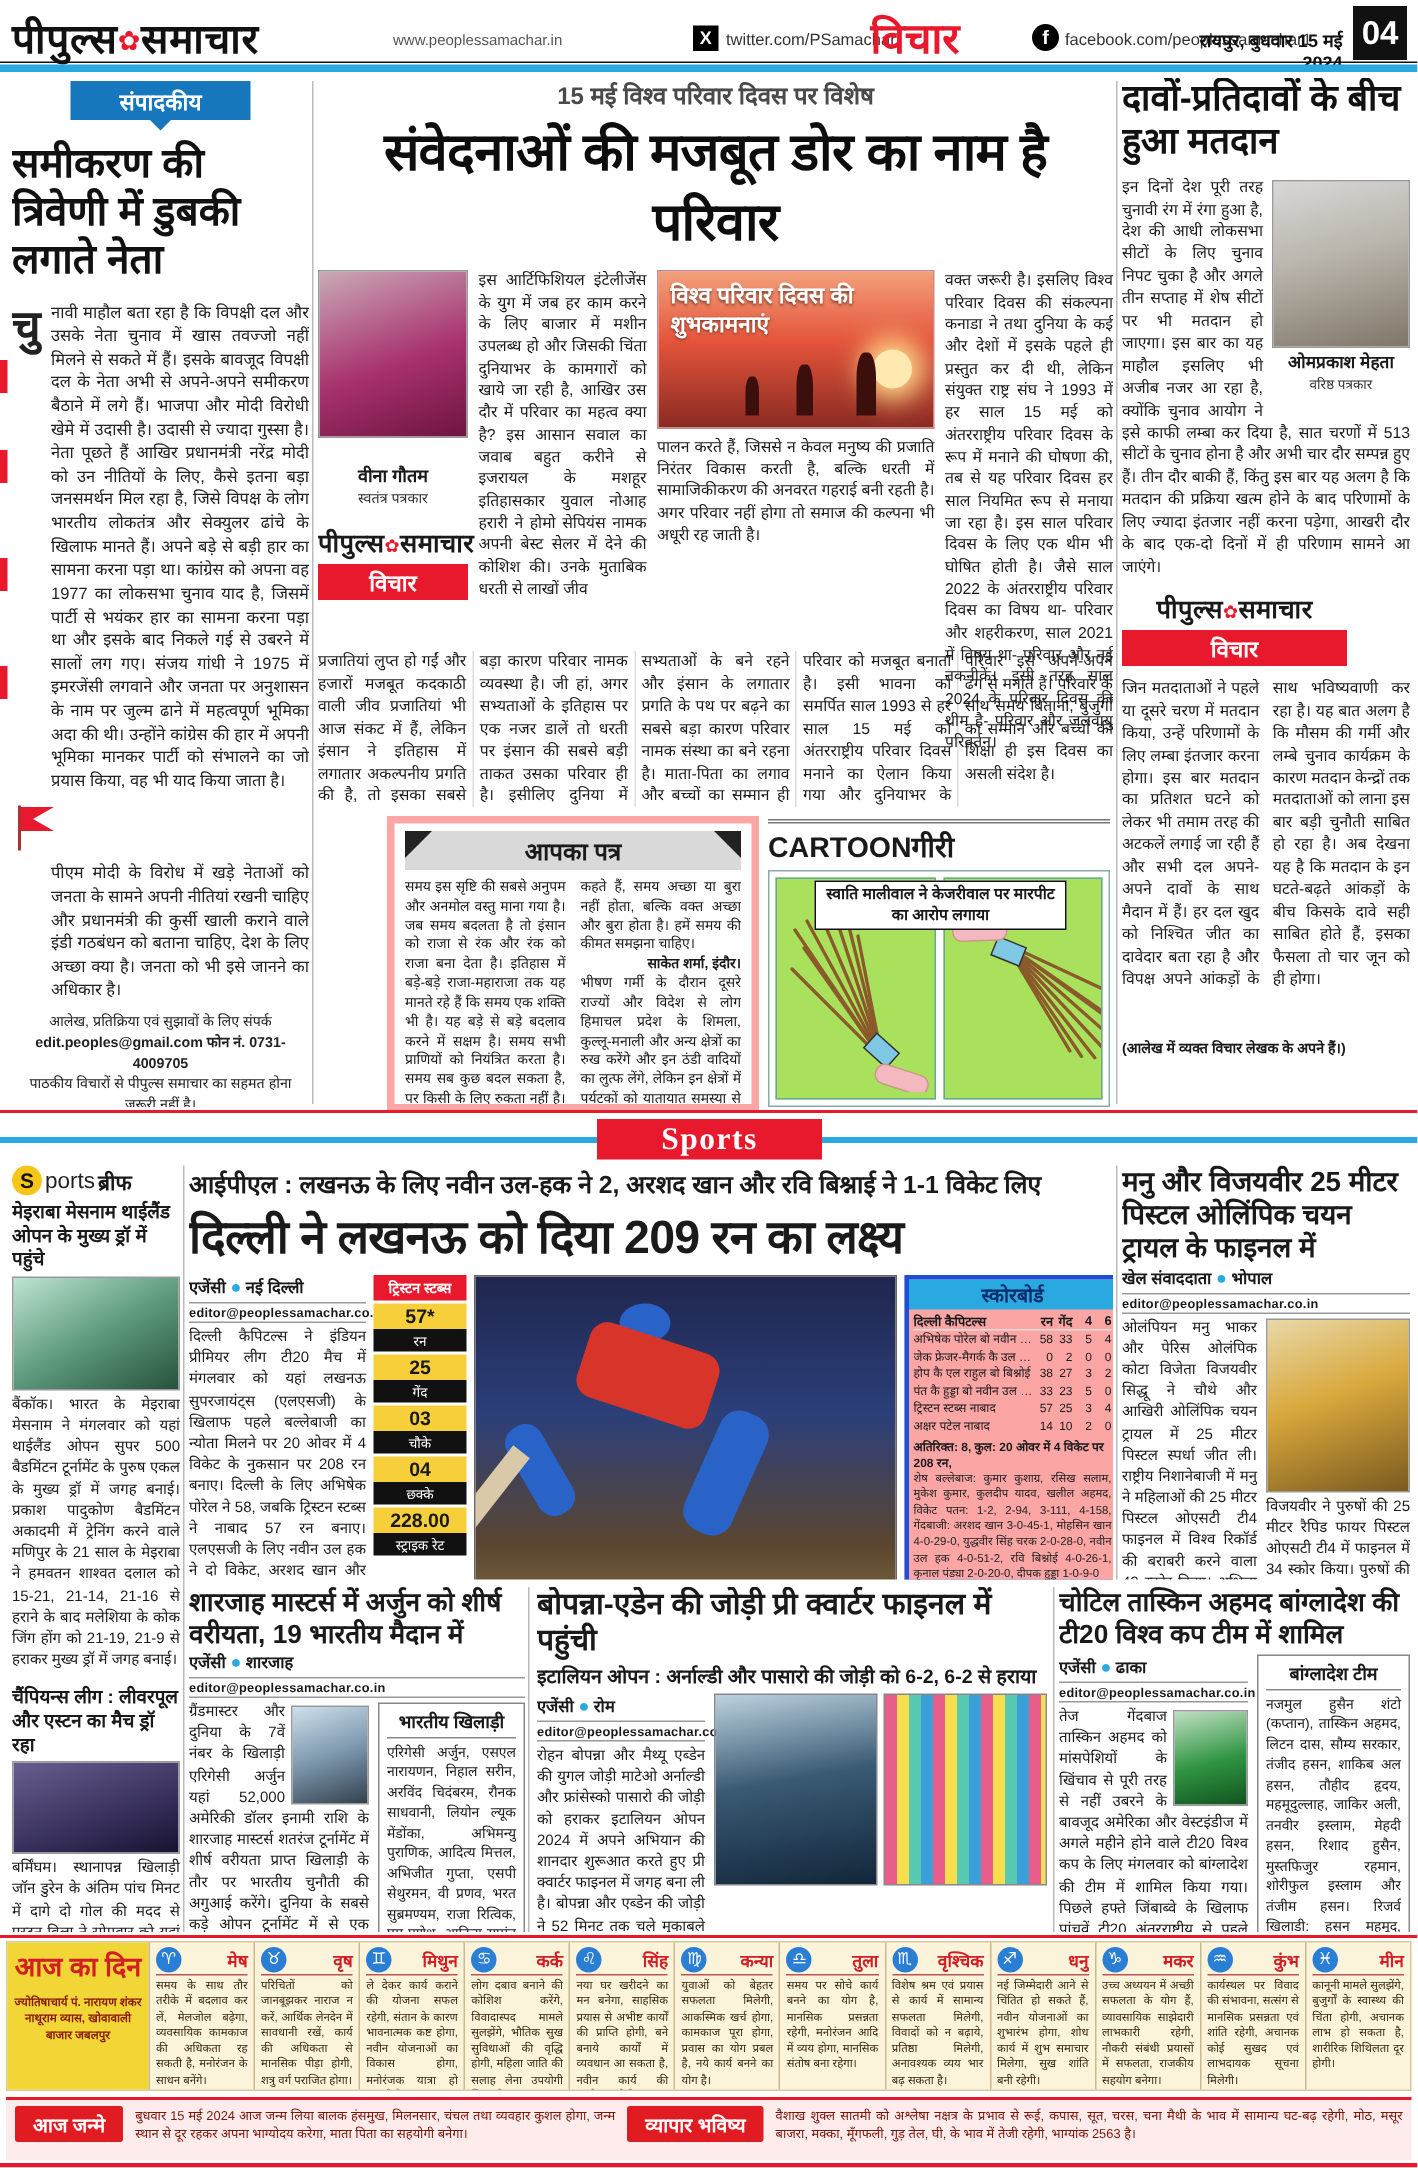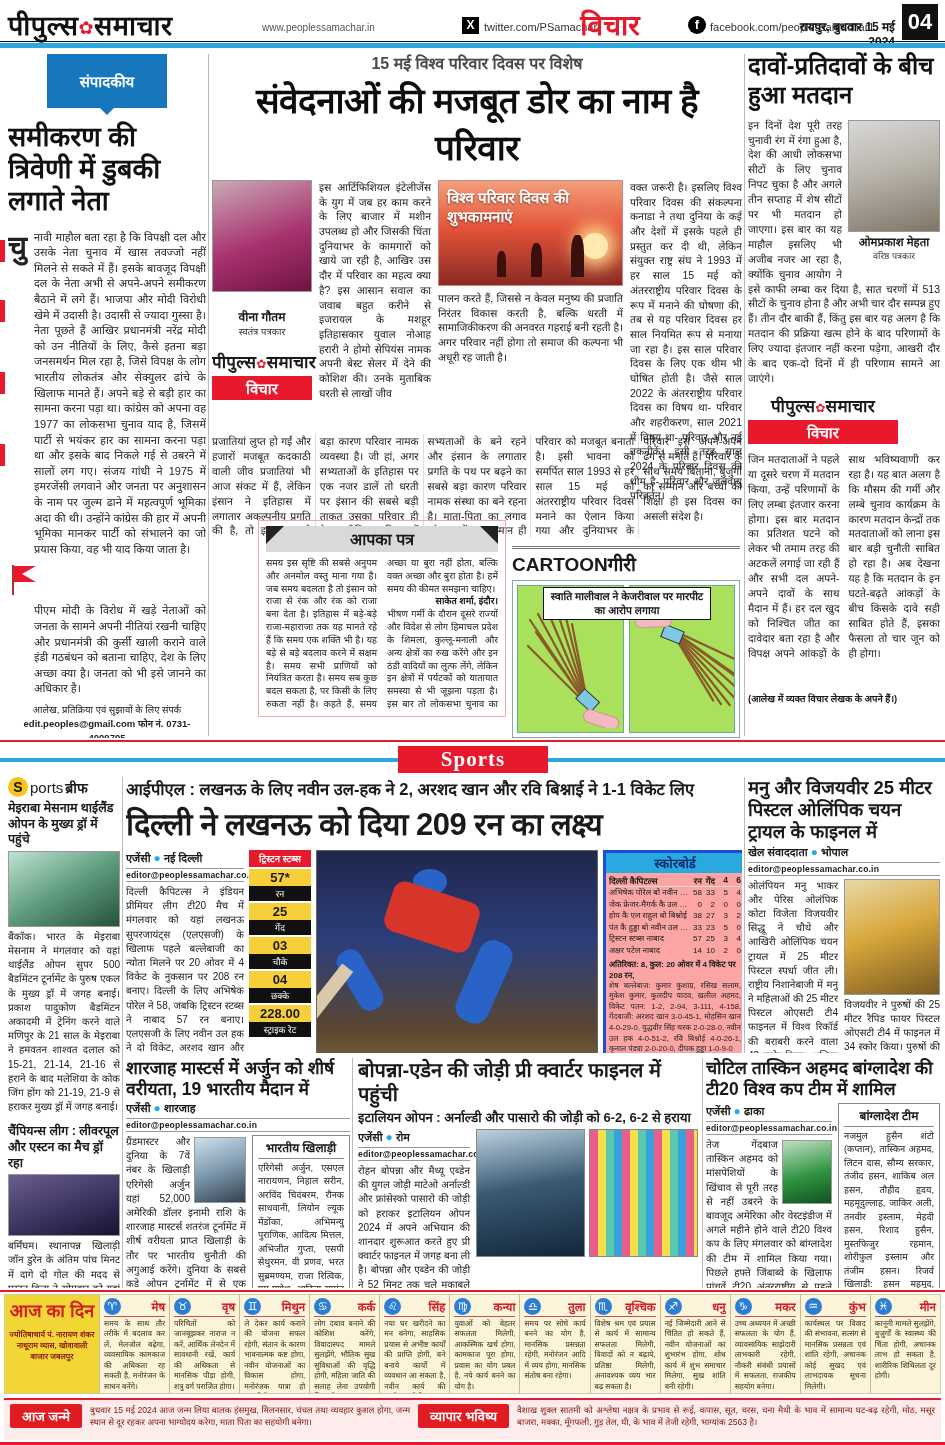--- a/index.html
+++ b/index.html
@@ -27,21 +27,21 @@
   .pagebox { left:902px; top:4px; width:36px; height:36px; background:#111; color:#fff; font-size:22px;
              font-weight:bold; text-align:center; line-height:36px; }
 
   
   .vrule { width:1px; background:#bbb; }
   .hrule-red { height:2px; background:#e8192c; }
 
   
   .edit-col { left:8px; top:54px; width:198px; height:684px; overflow:hidden; }
   .edit-tag { margin:0 auto; width:120px; background:#1677bd; color:#fff; font-size:15px; font-weight:bold;
-              text-align:center; padding:17px 0; position:relative; }
+              text-align:center; padding:3px 0; position:relative; }
   .edit-tag:after { content:""; position:absolute; left:50%; bottom:-7px; margin-left:-7px;
                     border:7px solid transparent; border-top-color:#1677bd; border-bottom:none; }
   .edit-head { margin-top:14px; font-size:27px; line-height:1.18; font-weight:bold; color:#111; }
   .edit-body { margin-top:12px; padding-left:26px; font-size:11px; line-height:1.42; color:#222; }
   .dropcap { float:left; font-size:30px; font-weight:bold; line-height:1; margin:2px 4px 0 -26px; }
   .edit-body2 { margin-top:8px; padding-left:26px; font-size:11px; line-height:1.42; color:#222; }
   .flag { width:16px; height:30px; position:relative; margin:8px 0 2px 4px; }
   .flag .pole { position:absolute; left:0; top:0; width:2px; height:30px; background:#a33; }
   .flag .cloth { position:absolute; left:2px; top:1px; width:0; height:0;
                  border-top:8px solid #e8192c; border-bottom:8px solid #e8192c; border-right:14px solid transparent;
@@ -72,21 +72,21 @@
   .famimg .sun { position:absolute; right:14px; bottom:26px; width:26px; height:26px; border-radius:50%;
                  background:#ffe9b0; box-shadow:0 0 18px 8px #ffd98a; }
   .famimg .sil { position:absolute; bottom:8px; background:#3a0f0c; border-radius:40% 40% 0 0; }
   .famcap { position:absolute; left:8px; top:8px; color:#fff; font-size:15px; font-weight:bold; line-height:1.25;
             text-shadow:0 1px 2px rgba(0,0,0,.5); }
   .fam-midtxt { margin-top:5px; font-size:10.5px; line-height:1.4; }
   .fam-mid2 { margin-top:8px; font-size:10.5px; line-height:1.42; column-count:5; column-gap:9px;
               column-rule:1px solid #ddd; height:118px; overflow:hidden; }
 
   
-  .letters { left:258px; top:520px; width:248px; height:197px; border:1px solid #fca5a5; padding:5px 7px; overflow:hidden; }
+  .letters { left:258px; top:544px; width:248px; height:197px; border:5px solid #fca5a5; padding:5px 7px; overflow:hidden; }
   .let-head { position:relative; background:#d9d9d9; text-align:center; font-size:16px; font-weight:bold; padding:2px 0; }
   .let-head:before,.let-head:after { content:""; position:absolute; top:0; border:9px solid transparent; }
   .let-head:before { left:0; border-left-color:#222; border-top-color:#222; }
   .let-head:after { right:0; border-right-color:#222; border-top-color:#222; }
   .let-cols { margin-top:5px; column-count:2; column-gap:10px; font-size:9.3px; line-height:1.38; height:160px; overflow:hidden; }
   .let-sign { text-align:right; font-weight:bold; }
 
   
   .cartoon { left:512px; top:546px; width:228px; height:191px; border-top:3px double #777; padding-top:2px; }
   .car-title { font-size:19px; font-weight:900; }

